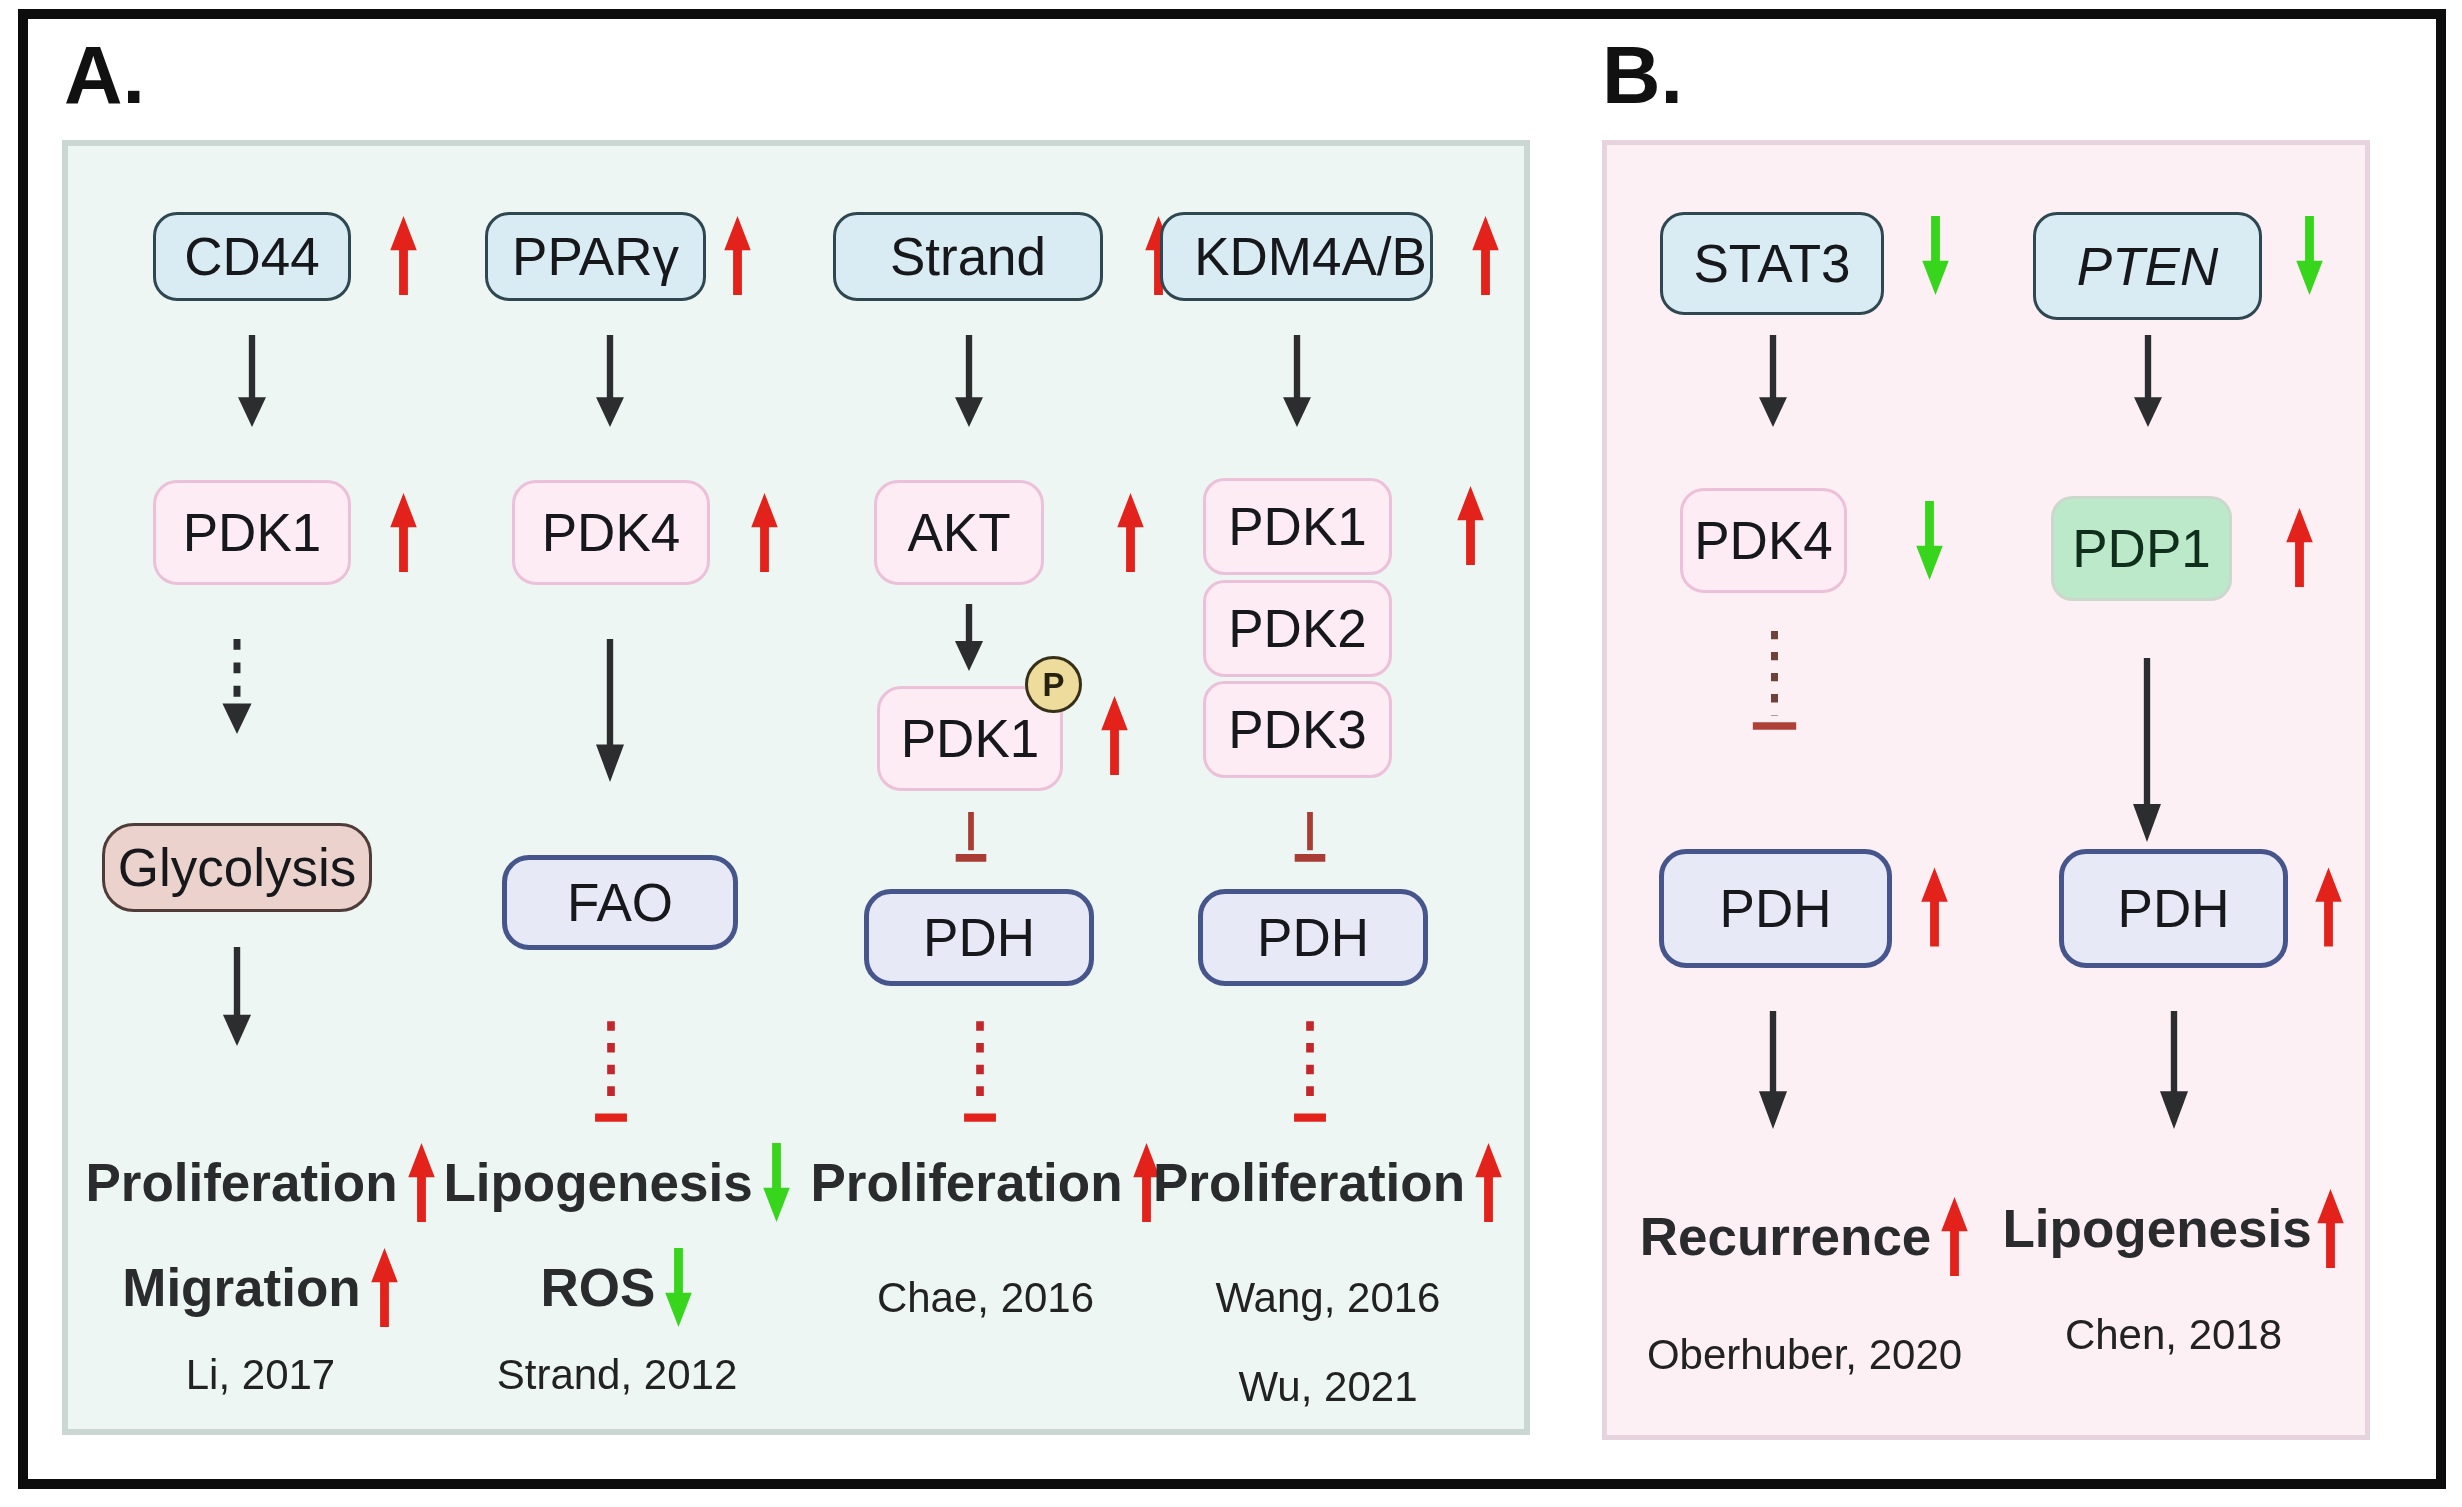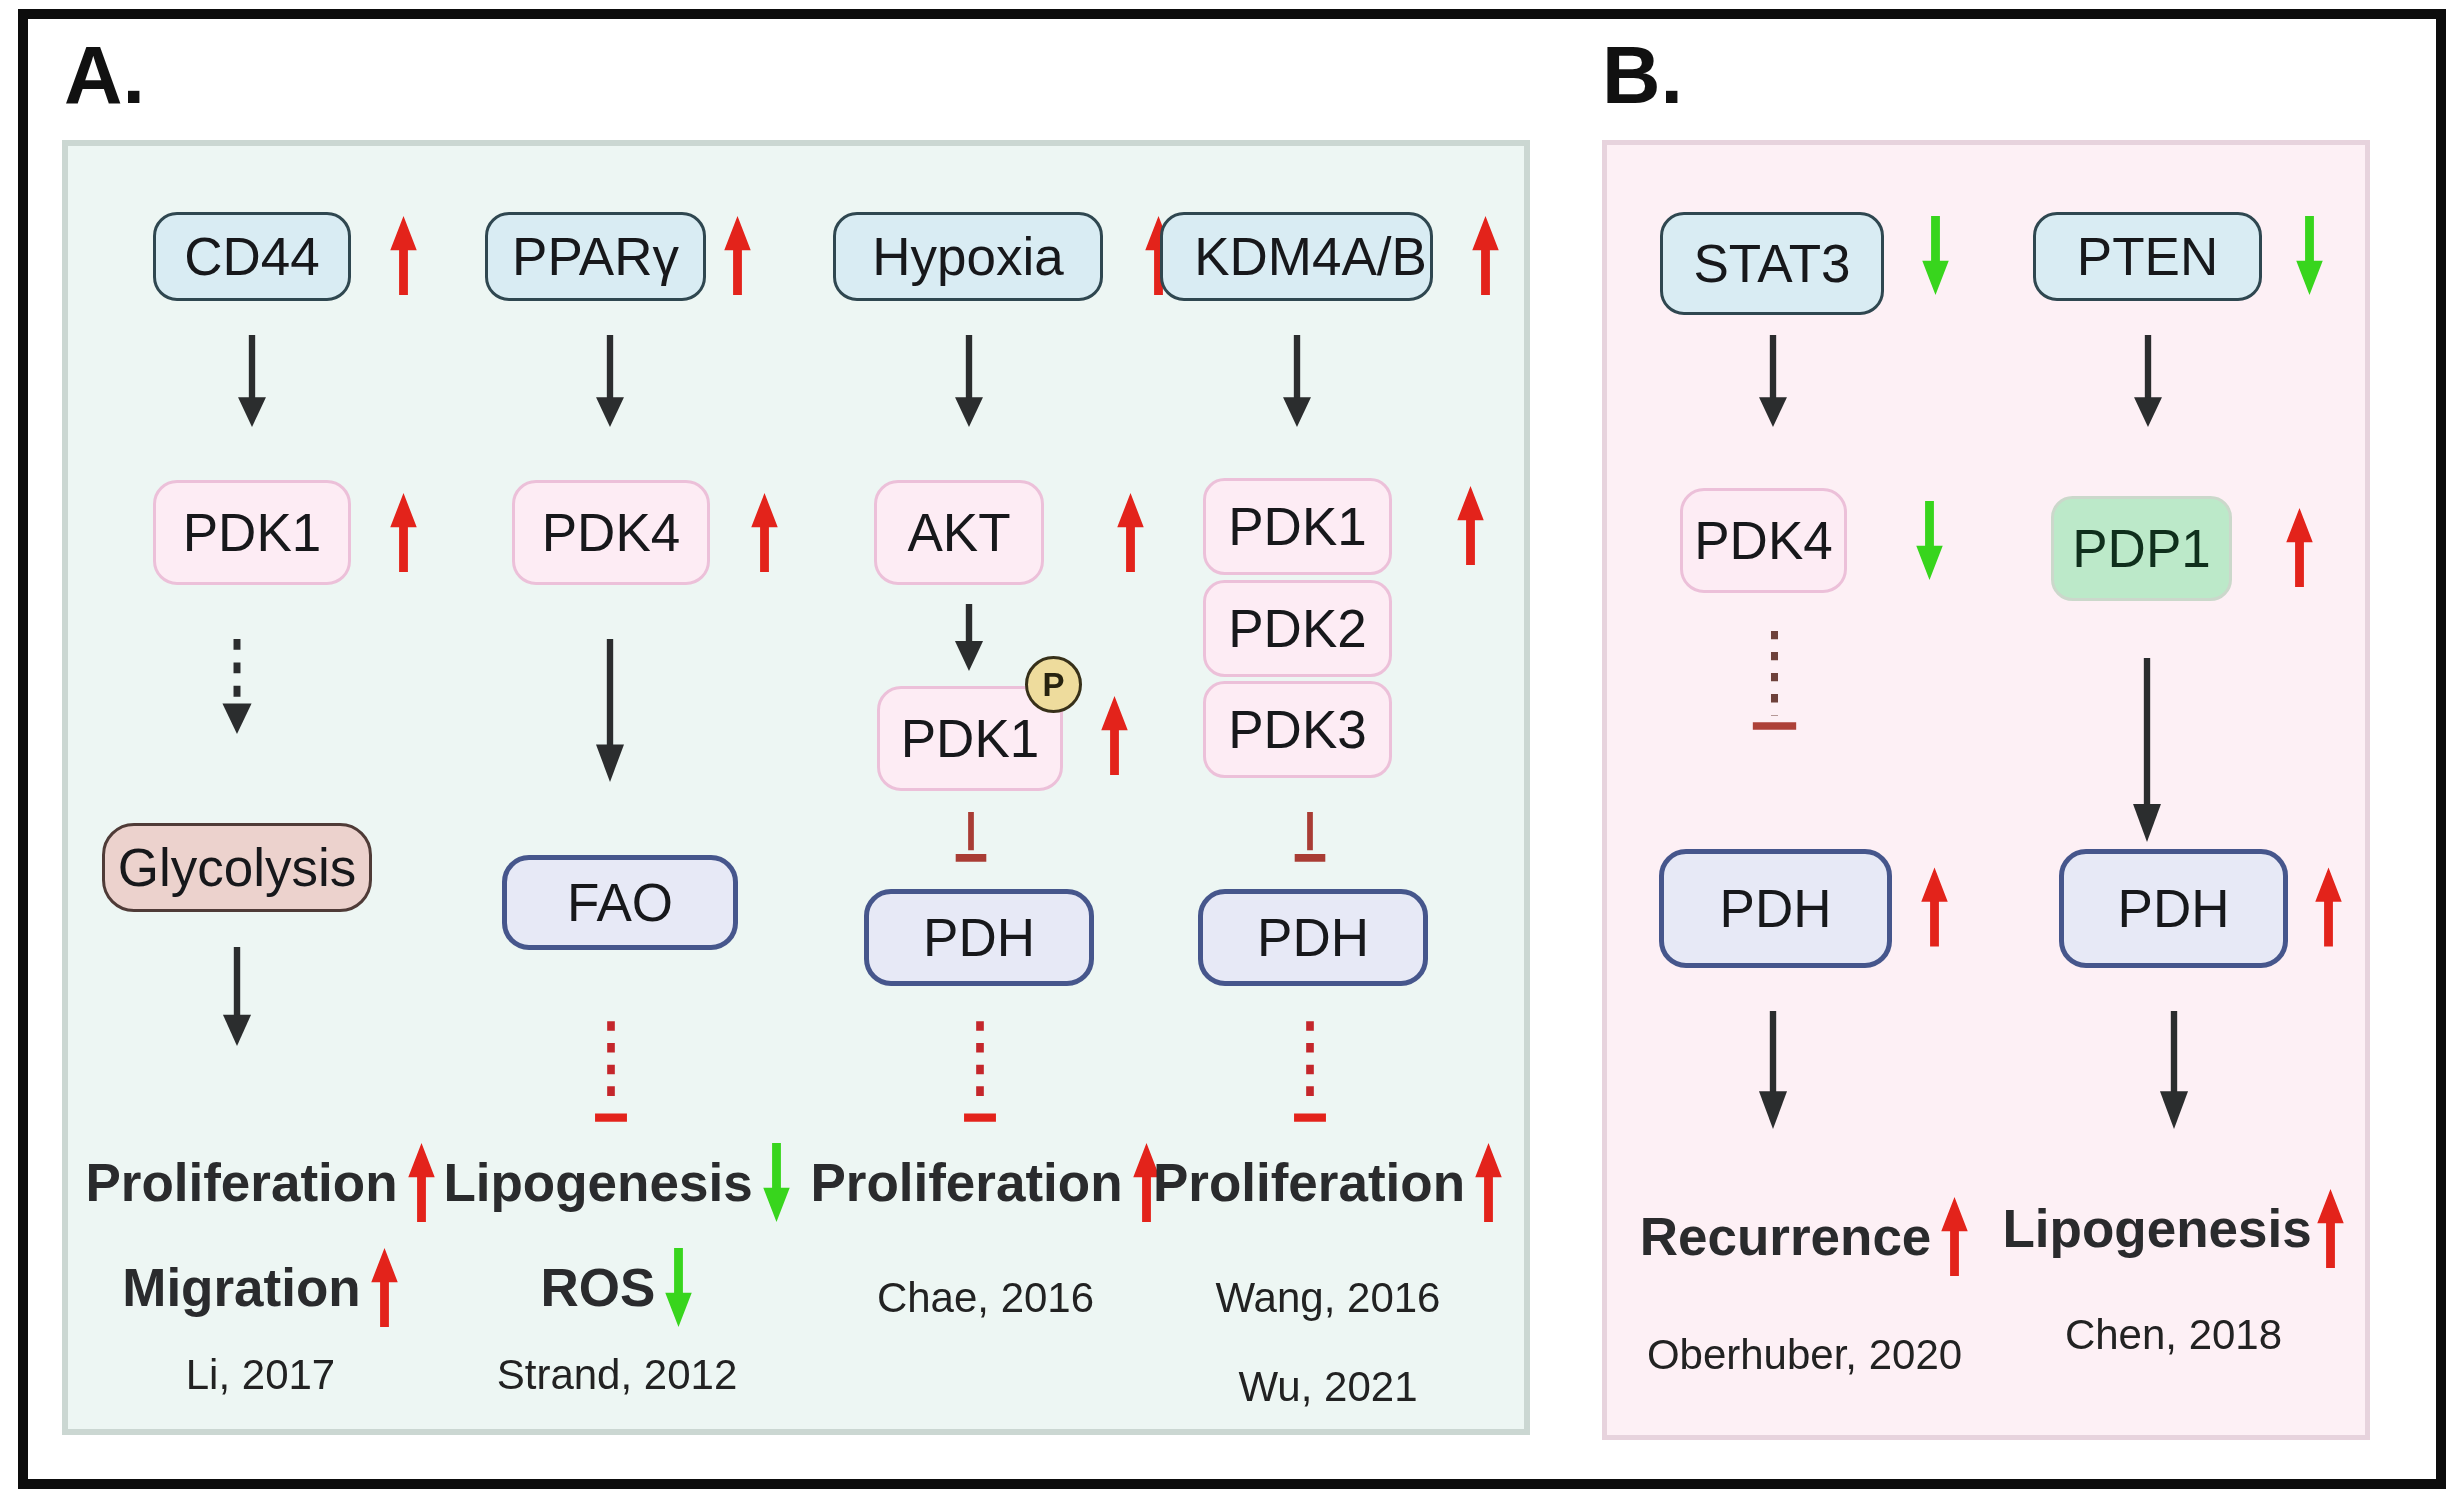--- a/index.html
+++ b/index.html
@@ -182,21 +182,21 @@
     </svg>
 </div>
 <div class="out" style="left:420px;top:1246px;width:394px;">
   <span>ROS</span>
   <svg class="oarr ind-green" viewBox="0 0 46 140" width="29" height="89">
       <use href="#arr-dn"></use>
     </svg>
 </div>
 <div class="cite" style="left:420px;top:1348px;width:394px;">Strand, 2012</div>
 
-<div class="box b-blue" style="left:833px;top:212px;width:270px;height:89px;">Hypoxia</div>
+<div class="box b-blue" style="left:833px;top:212px;width:270px;height:89px;">Strand</div>
 <div class="ind ind-red" style="left:1144px;top:216px;">
     <svg viewBox="0 0 46 125" width="29" height="79">
       <use href="#arr-up"></use>
     </svg>
   </div>
 <div class="conn" style="left:953px;top:335px;width:32px;height:92px;">
     <svg viewBox="0 0 50 145" width="32" height="92">
       <use href="#barr-145"></use>
     </svg>
   </div>
@@ -310,21 +310,21 @@
     </svg>
   </div>
 <div class="out" style="left:1614px;top:1195px;width:381px;">
   <span>Recurrence</span>
   <svg class="oarr ind-red" viewBox="0 0 46 140" width="29" height="89">
       <use href="#arr-up"></use>
     </svg>
 </div>
 <div class="cite" style="left:1614px;top:1328px;width:381px;">Oberhuber, 2020</div>
 
-<div class="box b-blue" style="left:2033px;top:212px;width:229px;height:89px;">PTEN</div>
+<div class="box b-blue" style="left:2033px;top:212px;width:229px;height:108px;font-style:italic;">PTEN</div>
 <div class="ind ind-green" style="left:2295px;top:216px;">
     <svg viewBox="0 0 46 125" width="29" height="79">
       <use href="#arr-dn"></use>
     </svg>
   </div>
 <div class="conn" style="left:2132px;top:335px;width:32px;height:92px;">
     <svg viewBox="0 0 50 145" width="32" height="92">
       <use href="#barr-145"></use>
     </svg>
   </div>

